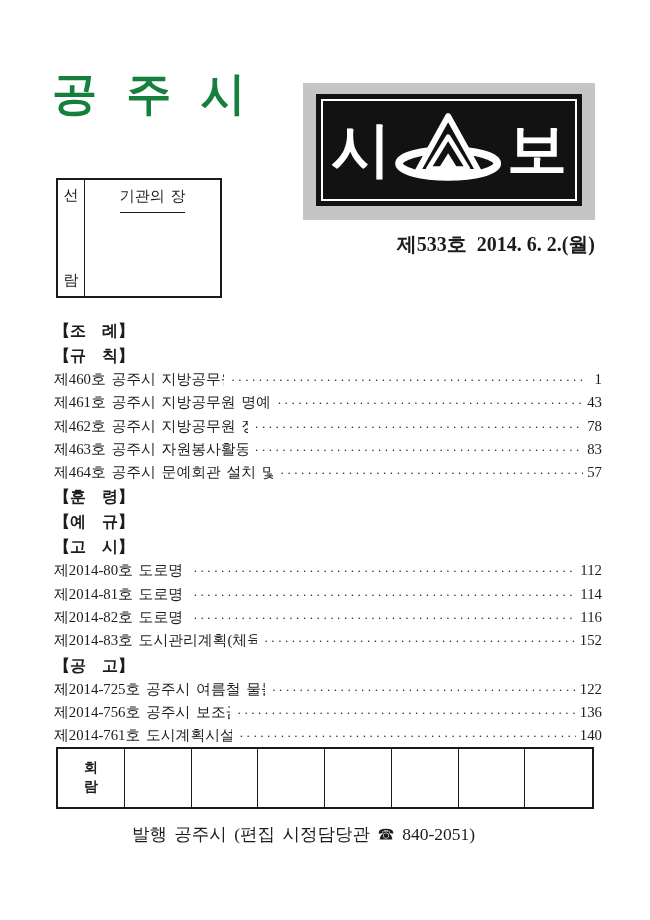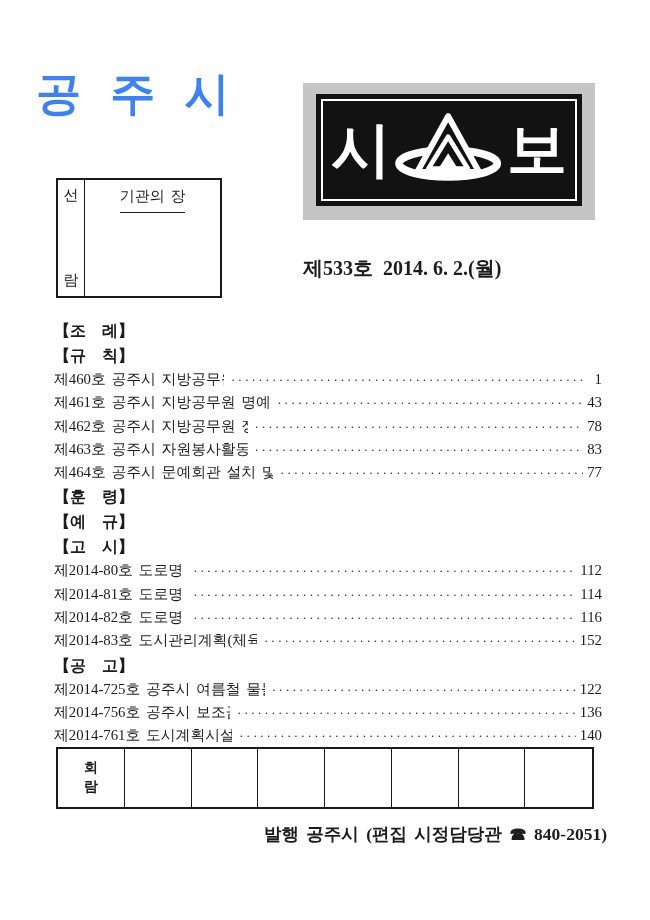--- a/index.html
+++ b/index.html
@@ -4,23 +4,23 @@
 <style>
   html,body { margin:0; padding:0; background:#ffffff; }
   .page {
     position:relative; width:650px; height:920px; margin:0 auto;
     background:#ffffff; color:#1c1c1c; overflow:hidden;
     font-family:"Liberation Serif","DejaVu Serif",serif;
   }
 
   
   .city-title {
-    position:absolute; left:36px; top:64px;
+    position:absolute; left:52px; top:64px;
     font-size:45px; font-weight:bold; letter-spacing:2px; word-spacing:14px;
-    white-space:pre; color:#3b82f6;
+    white-space:pre; color:#15803d;
   }
   .motto {
     position:absolute; left:54px; top:146px;
     font-size:13px; font-weight:bold; word-spacing:2px; color:#111;
   }
 
   
   .approval-table {
     position:absolute; left:56px; top:178px; width:166px; height:120px;
     border:2px solid #1a1a1a; box-sizing:border-box; display:flex;
@@ -53,21 +53,21 @@
   }
   .logo-char {
     color:#ffffff; font-size:60px; font-weight:bold; line-height:1;
     font-family:"Liberation Sans","DejaVu Sans",sans-serif;
     position:relative; z-index:1;
   }
   .logo-emblem { position:relative; z-index:1; margin:0 -4px; }
 
   .issue-line {
     position:absolute; left:303px; top:231px; width:292px;
-    text-align:left; font-size:20px; font-weight:600; white-space:pre;margin-top:24px;
+    text-align:right; font-size:20px; font-weight:600; white-space:pre;
   }
 
   
   .toc { position:absolute; left:54px; top:318px; width:548px; }
   .toc-section {
     font-size:16px; font-weight:bold; line-height:25px; white-space:pre;
   }
   .toc-item {
     display:flex; align-items:baseline; font-size:14.8px;
     line-height:22.3px; word-spacing:2px; white-space:nowrap;
@@ -91,22 +91,22 @@
   }
   .circ-cell { border-right:1.5px solid #1a1a1a; }
   .circ-cell:last-child { border-right:none; }
   .circ-label-cell {
     display:flex; flex-direction:column; align-items:center; justify-content:center;
     font-size:14px; font-weight:600; line-height:1.35;
   }
 
   
   .footer-line {
-    position:absolute; left:0; top:822px; width:607px; text-align:right;
-    font-size:17.5px; font-weight:700; word-spacing:3px;
+    position:absolute; left:0; top:822px; width:607px; text-align:center;
+    font-size:17.5px; font-weight:400; word-spacing:3px;
   }
 </style>
 </head>
 <body>
 
 <div class="page">
 
   <div class="city-title">공 주 시</div>
 
   <div class="approval-table">
@@ -156,21 +156,21 @@
       <span class="toc-page">78</span>
     </div>
     <div class="toc-item">
       <span class="toc-title">제463호 공주시 자원봉사활동 지원 조례 시행규칙 일부개정규칙</span>
       <span class="leader"></span>
       <span class="toc-page">83</span>
     </div>
     <div class="toc-item">
       <span class="toc-title">제464호 공주시 문예회관 설치 및 관리 등에 관한 조례 시행규칙 전부개정규칙</span>
       <span class="leader"></span>
-      <span class="toc-page">77</span>
+      <span class="toc-page">57</span>
     </div>
 
     <div class="toc-section">【훈　령】</div>
     <div class="toc-section">【예　규】</div>
     <div class="toc-section">【고　시】</div>
 
     <div class="toc-item">
       <span class="toc-title">제2014-80호 도로명 주소 부여 고시문</span>
       <span class="leader"></span>
       <span class="toc-page">112</span>

